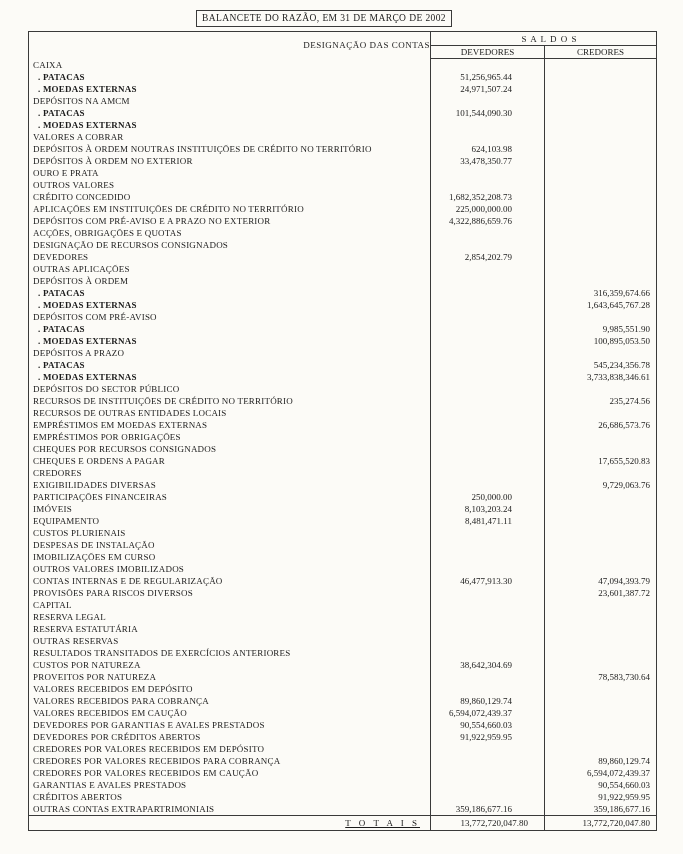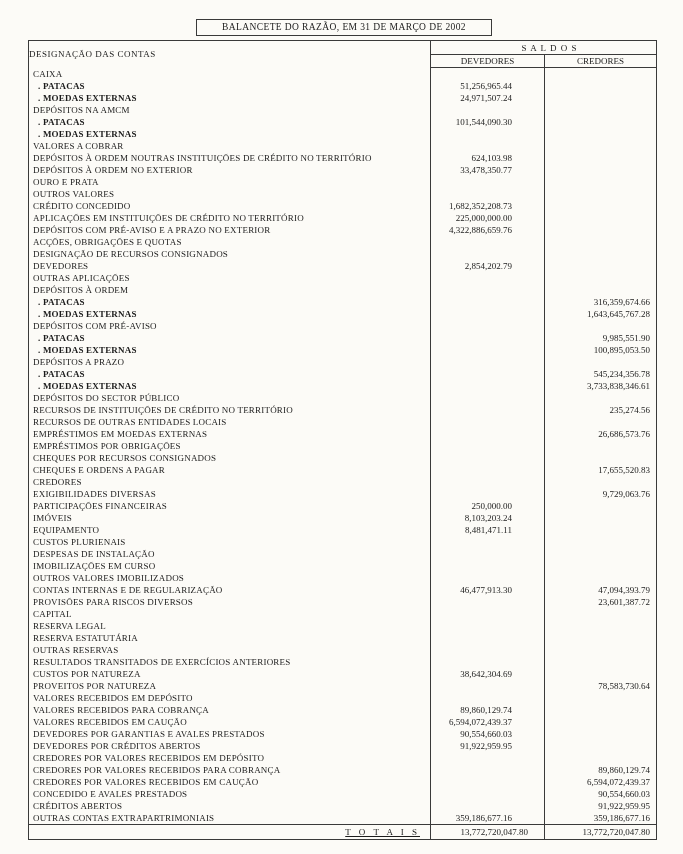--- a/index.html
+++ b/index.html
@@ -11,22 +11,22 @@
     color: #1c1c1c;
     -webkit-font-smoothing: antialiased;
   }
   .page {
     position: relative;
     width: 683px; height: 854px;
     background: #fcfbf7;
     overflow: hidden;
   }
   .title-box {
-    width: 296px;
-    margin: 19px 0 4px 196px;
+    width: 256px;
+    margin: 10px 0 4px 196px;
     border: 1px solid #3a3a3a;
     text-align: center;
     font-size: 9.5px;
     line-height: 15px;
     letter-spacing: 0.4px;
     white-space: nowrap;
   }
   table.balance {
     margin-left: 28px;
     width: 628px;
@@ -37,21 +37,21 @@
   col.c-label { width: 402px; }
   col.c-dev   { width: 114px; }
   col.c-cred  { width: 112px; }
   th {
     font-weight: normal;
     font-size: 9px;
     padding: 0;
   }
   th.designation-h {
     border-right: 1px solid #3a3a3a;
-    text-align: left;
+    text-align: right;
     vertical-align: middle;
     letter-spacing: 0.5px;
   }
   th.saldos-h {
     border-bottom: 1px solid #3a3a3a;
     height: 14px;
     text-align: center;
     letter-spacing: 1px;
     padding-left: 12px;
   }
@@ -481,21 +481,21 @@
       <td class="cred">89,860,129.74</td>
     </tr>
 
     <tr>
       <td class="lbl">CREDORES POR VALORES RECEBIDOS EM CAUÇÃO</td>
       <td class="dev"></td>
       <td class="cred">6,594,072,439.37</td>
     </tr>
 
     <tr>
-      <td class="lbl">CONCEDIDO E AVALES PRESTADOS</td>
+      <td class="lbl">GARANTIAS E AVALES PRESTADOS</td>
       <td class="dev"></td>
       <td class="cred">90,554,660.03</td>
     </tr>
 
     <tr>
       <td class="lbl">CRÉDITOS ABERTOS</td>
       <td class="dev"></td>
       <td class="cred">91,922,959.95</td>
     </tr>
 

